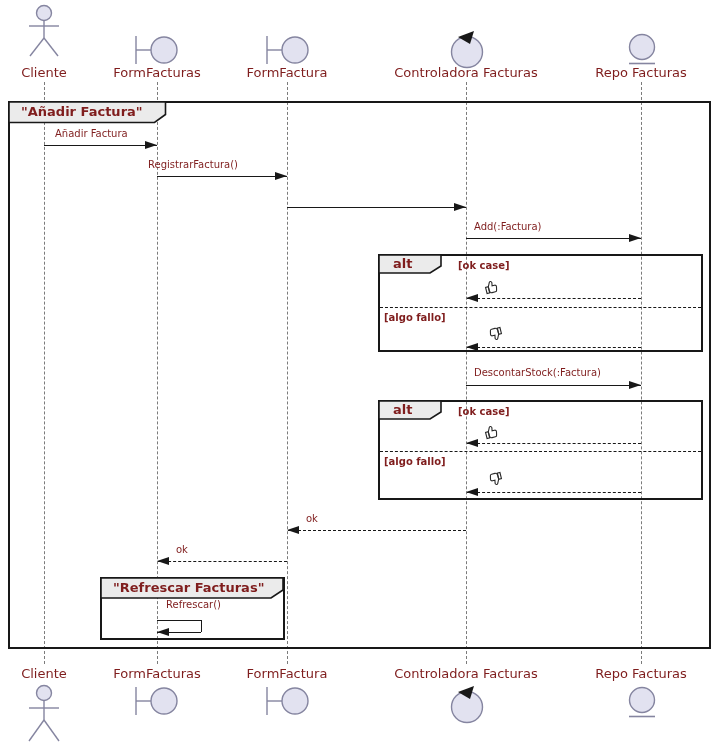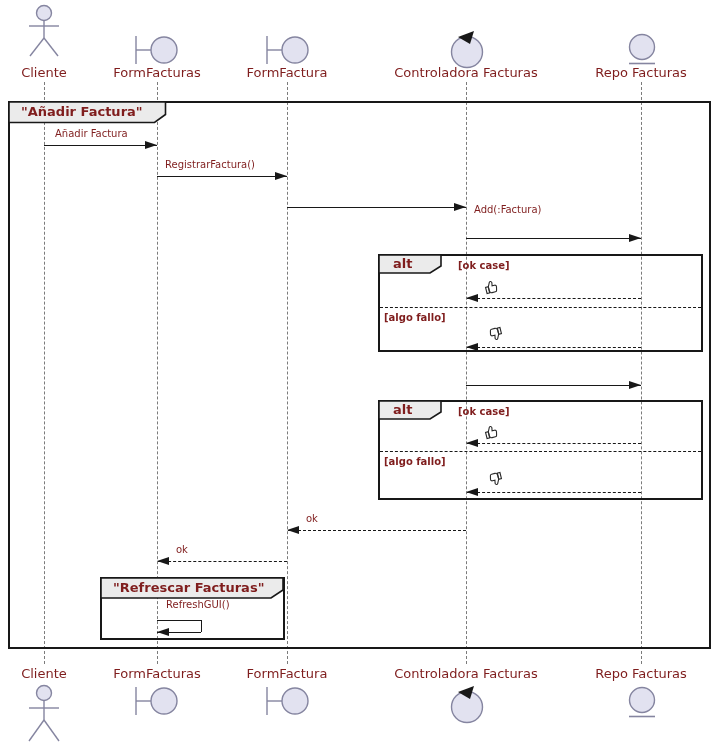--- a/index.html
+++ b/index.html
@@ -78,28 +78,28 @@
     <svg class="tab" width="159" height="23">
       <path d="M1,1 H157.5 V13.5 L146.5,21.5 H1 Z" fill="#EBEBEB" stroke="#181818" stroke-width="1.6"></path>
     </svg>
     <span class="tab-text" style="left:11px;top:1px">"Añadir Factura"</span>
   </div>
 
   <div class="msg-text" style="left:55px;top:128px">Añadir Factura</div>
   <div class="line" style="left:44px;top:145px;width:113px"></div>
   <div class="ah r" style="left:145px;top:140.5px"></div>
 
-  <div class="msg-text" style="left:165px;top:159px">RegistrarFactura()</div>
+  <div class="msg-text" style="left:148px;top:159px">RegistrarFactura()</div>
   <div class="line" style="left:157px;top:176px;width:130px"></div>
   <div class="ah r" style="left:275px;top:171.5px"></div>
 
   <div class="line" style="left:287px;top:207px;width:179px"></div>
   <div class="ah r" style="left:454px;top:202.5px"></div>
 
-  <div class="msg-text" style="left:474px;top:204px">Add(:Factura)</div>
+  <div class="msg-text" style="left:474px;top:221px">Add(:Factura)</div>
   <div class="line" style="left:466px;top:238px;width:175px"></div>
   <div class="ah r" style="left:629px;top:233.5px"></div>
 
   <div class="frame" style="left:378px;top:254px;width:325px;height:98px">
     <svg class="tab" width="65" height="21">
       <path d="M1,1 H63 V12 L52,19 H1 Z" fill="#EBEBEB" stroke="#181818" stroke-width="1.6"></path>
     </svg>
     <span class="tab-text" style="left:13px;top:0px">alt</span>
     <div class="guard" style="left:78px;top:4px">[ok case]</div>
     <svg class="picon" style="left:103px;top:22px" width="17" height="17">
@@ -115,20 +115,21 @@
     <svg class="picon" style="left:107px;top:70px" width="17" height="17">
       <g transform="rotate(166 8.5 8.5)" fill="none" stroke="#2a2a2a" stroke-width="1.1">
         <path d="M2.5,8 h2.8 v6.2 H2.5 z"></path>
         <path d="M5.3,13.2 l1.2,1 c0.3,0.25 0.7,0.4 1.1,0.4 h3.4 c0.75,0 1.4,-0.52 1.55,-1.25 l0.75,-3.5 c0.2,-0.95 -0.52,-1.85 -1.5,-1.85 H9.2 l0.55,-2.9 C9.9,4.2 9.3,3.4 8.4,3.4 c-0.45,0 -0.85,0.25 -1.05,0.65 L5.3,8.1 Z"></path>
       </g>
     </svg>
     <div class="line dashed" style="left:87px;top:91px;width:174px"></div>
     <div class="ah l" style="left:86px;top:86.5px"></div>
   </div>
 
+  <div class="msg-text" style="left:474px;top:367px">DescontarStock(:Factura)</div>
   <div class="line" style="left:466px;top:385px;width:175px"></div>
   <div class="ah r" style="left:629px;top:380.5px"></div>
 
   <div class="frame" style="left:378px;top:400px;width:325px;height:100px">
     <svg class="tab" width="65" height="21">
       <path d="M1,1 H63 V12 L52,19 H1 Z" fill="#EBEBEB" stroke="#181818" stroke-width="1.6"></path>
     </svg>
     <span class="tab-text" style="left:13px;top:0px">alt</span>
     <div class="guard" style="left:78px;top:4px">[ok case]</div>
     <svg class="picon" style="left:103px;top:21px" width="17" height="17">
@@ -157,21 +158,21 @@
 
   <div class="msg-text" style="left:176px;top:544px">ok</div>
   <div class="line dashed" style="left:158px;top:561px;width:129px"></div>
   <div class="ah l" style="left:157px;top:556.5px"></div>
 
   <div class="frame" style="left:100px;top:577px;width:185px;height:63px">
     <svg class="tab" width="185" height="23">
       <path d="M1,1 H183 V13 L171,21 H1 Z" fill="#EBEBEB" stroke="#181818" stroke-width="1.6"></path>
     </svg>
     <span class="tab-text" style="left:11px;top:1px">"Refrescar Facturas"</span>
-    <div class="msg-text" style="left:64px;top:20px">RefreshGUI()</div>
+    <div class="msg-text" style="left:64px;top:20px">Refrescar()</div>
     <div class="line" style="left:55px;top:41px;width:44px"></div>
     <div class="vline" style="left:99px;top:41px;height:12px"></div>
     <div class="line" style="left:55px;top:53px;width:44px"></div>
     <div class="ah l" style="left:55px;top:48.5px"></div>
   </div>
 
   <div class="plabel" style="left:44px;top:666px">Cliente</div>
   <div class="plabel" style="left:157px;top:666px">FormFacturas</div>
   <div class="plabel" style="left:287px;top:666px">FormFactura</div>
   <div class="plabel" style="left:466px;top:666px">Controladora Facturas</div>

